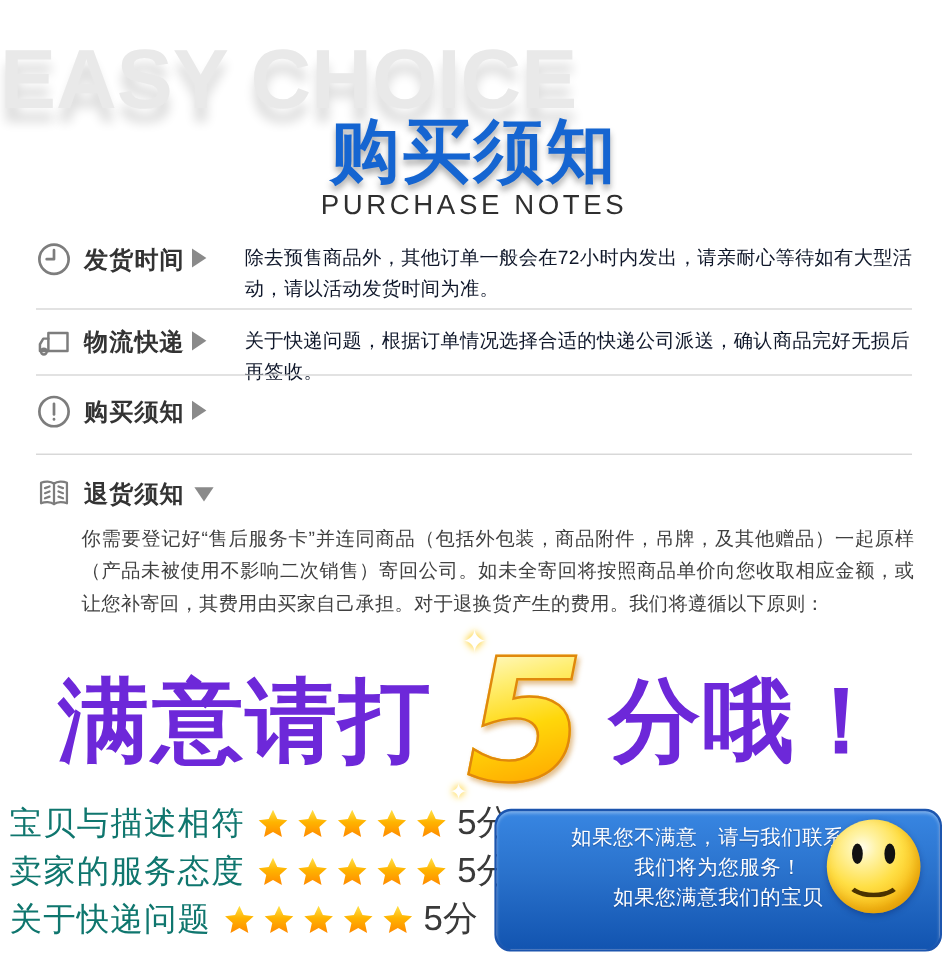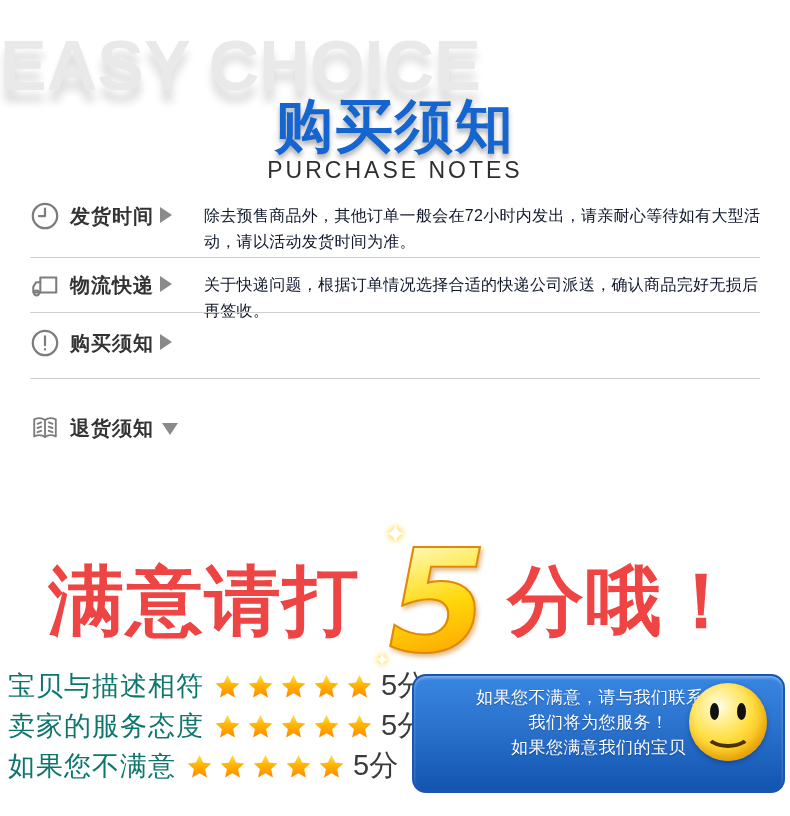--- a/index.html
+++ b/index.html
@@ -31,21 +31,21 @@
   .sec-text{margin-left:32px;font-size:16px;line-height:26px;color:#0f172a;
     letter-spacing:0.3px;}
   .divider{position:absolute;left:30px;right:30px;border-top:1px solid #cfcfcf;height:0;}
   .policy{position:absolute;left:68px;right:28px;top:436px;
     font-size:16px;line-height:27px;color:#404040;letter-spacing:0.3px;text-align:justify;}
 
   
   .slogan{position:absolute;top:538px;left:0;width:100%;height:128px;
     display:flex;justify-content:center;align-items:center;}
   .slogan-blue{font-family:Liberation Serif, serif;font-size:76px;font-weight:900;
-    color:#ef4444;letter-spacing:2px;white-space:nowrap;}
+    color:#6d28d9;letter-spacing:2px;white-space:nowrap;}
   .gold-wrap{position:relative;margin:0 10px 0 18px;}
   .gold-five{font-family:"DejaVu Sans",sans-serif;font-size:142px;line-height:1;
     font-weight:bold;font-style:italic;display:block;padding:0 10px;
     background:linear-gradient(165deg,#fffde8 4%,#ffee72 28%,#ffd70a 52%,#ffb602 74%,#ff9000 96%);
     -webkit-background-clip:text;background-clip:text;color:transparent;
     -webkit-text-stroke:2px #e0880c;
     filter:drop-shadow(2px 3px 2px rgba(190,110,0,0.45));}
   .sparkle{position:absolute;color:#fff;text-shadow:0 0 4px #ffe680,0 0 7px #ffc400;}
   .sparkle-top{top:-12px;left:6px;font-size:26px;}
   .sparkle-bottom{bottom:2px;left:-4px;font-size:18px;}
@@ -127,32 +127,33 @@
         <circle cx="16" cy="16" r="13"></circle>
           <path d="M16 9 V18.5"></path>
           <path d="M16 22.6 V23"></path>
       </svg>
     </span>
     <span class="sec-label">购买须知</span>
     <span class="arrow-right"></span>
   </div>
   <div class="divider" style="top:378px;"></div>
 
-  <div class="section" style="top:415px;">
+  <div class="section" style="top:398px;">
     <span class="sec-icon">
       <svg viewBox="0 0 32 32" fill="none" stroke="#7d7d7d" stroke-width="2" stroke-linecap="round" stroke-linejoin="round">
         <path d="M16 7.5 C13 5.2 8 5.2 4.5 6.8 V25 C8 23.4 13 23.4 16 25.7 C19 23.4 24 23.4 27.5 25 V6.8 C24 5.2 19 5.2 16 7.5 Z"></path>
         <path d="M16 7.5 V25.7"></path>
         <path d="M8 11.5 l4 -1.5 M8 16 l4 -1.5 M8 20.5 l4 -1.5 M20 10 l4 1.5 M20 14.5 l4 1.5 M20 19 l4 1.5"></path>
       </svg>
     </span>
     <span class="sec-label">退货须知</span>
     <span class="arrow-down"></span>
   </div>
 
+  <div class="policy">你需要登记好“售后服务卡”并连同商品（包括外包装，商品附件，吊牌，及其他赠品）一起原样（产品未被使用不影响二次销售）寄回公司。如未全寄回将按照商品单价向您收取相应金额，或让您补寄回，其费用由买家自己承担。对于退换货产生的费用。我们将遵循以下原则：</div>
 
   <div class="slogan">
     <span class="slogan-blue">满意请打</span>
     <span class="gold-wrap">
       <span class="gold-five">5</span>
       <span class="sparkle sparkle-top">✦</span>
       <span class="sparkle sparkle-bottom">✦</span>
     </span>
     <span class="slogan-blue">分哦！</span>
   </div>
@@ -194,21 +195,21 @@
         <svg viewBox="0 0 24 24">
             <path d="M12 1.6 L15.2 8.5 22.6 9.3 17 14.3 18.6 21.8 12 18 5.4 21.8 7 14.3 1.4 9.3 8.8 8.5 Z" fill="url(#starGrad)"></path>
           </svg>
         <svg viewBox="0 0 24 24">
             <path d="M12 1.6 L15.2 8.5 22.6 9.3 17 14.3 18.6 21.8 12 18 5.4 21.8 7 14.3 1.4 9.3 8.8 8.5 Z" fill="url(#starGrad)"></path>
           </svg>
       </span>
       <span class="rating-score">5分</span>
     </div>
     <div class="rating-row">
-      <span class="rating-label">如果您不满意</span>
+      <span class="rating-label">关于快递问题</span>
       <span class="stars">
         <svg viewBox="0 0 24 24">
             <path d="M12 1.6 L15.2 8.5 22.6 9.3 17 14.3 18.6 21.8 12 18 5.4 21.8 7 14.3 1.4 9.3 8.8 8.5 Z" fill="url(#starGrad)"></path>
           </svg>
         <svg viewBox="0 0 24 24">
             <path d="M12 1.6 L15.2 8.5 22.6 9.3 17 14.3 18.6 21.8 12 18 5.4 21.8 7 14.3 1.4 9.3 8.8 8.5 Z" fill="url(#starGrad)"></path>
           </svg>
         <svg viewBox="0 0 24 24">
             <path d="M12 1.6 L15.2 8.5 22.6 9.3 17 14.3 18.6 21.8 12 18 5.4 21.8 7 14.3 1.4 9.3 8.8 8.5 Z" fill="url(#starGrad)"></path>
           </svg>

